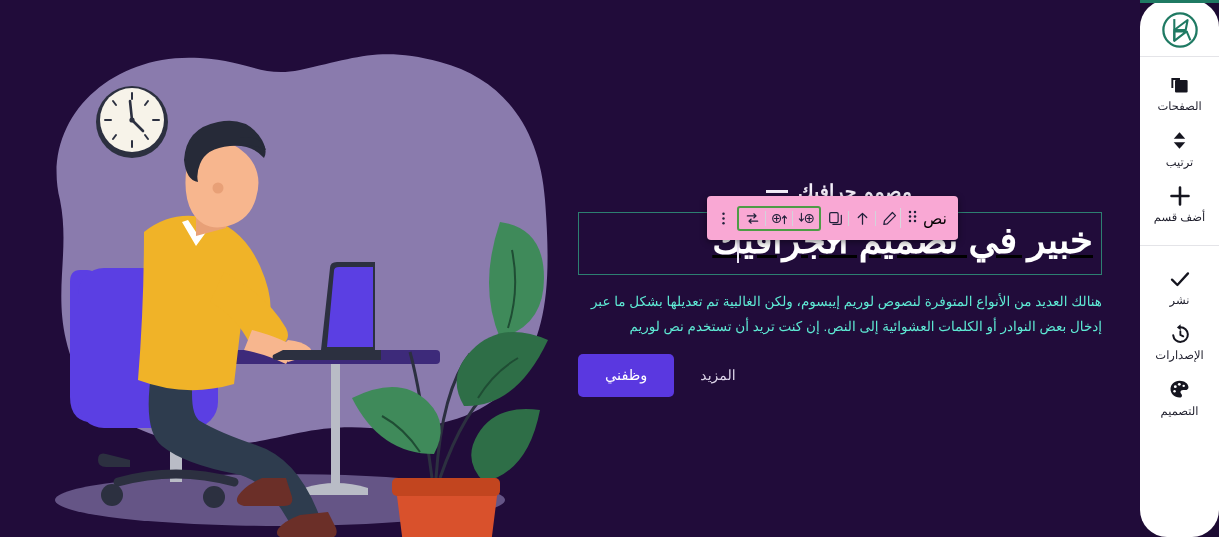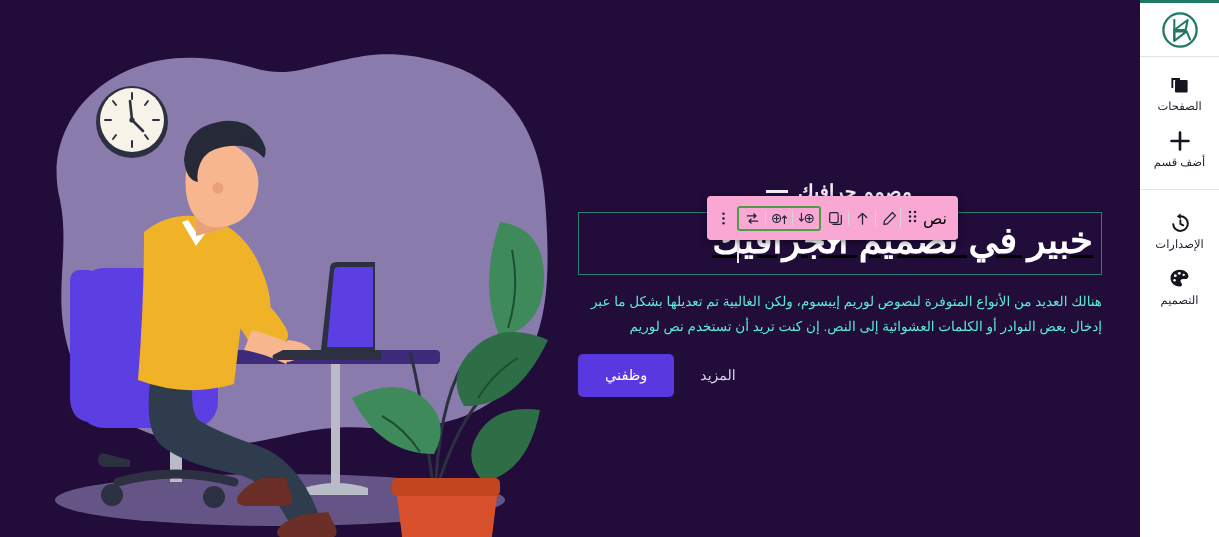--- a/index.html
+++ b/index.html
@@ -119,21 +119,21 @@
     display: flex; flex-direction: row-reverse; align-items: center;
     border: 2px solid #4e9c46; border-radius: 3px;
     padding: 0 2px; height: 25px; margin: 0 3px;
   }
 
   
   .sidebar {
     position: absolute; right: 0; top: 0;
     width: 79px; height: 537px;
     background: #ffffff;
-    display: flex; flex-direction: column; align-items: center;
+    display: flex; flex-direction: column; align-items: center; border-radius: 27px;
   }
   .sb-accent { width: 79px; height: 3px; background: #1f7a63; flex: none; }
   .sb-logo {
     height: 53px; width: 100%;
     display: flex; align-items: center; justify-content: center;
     flex: none;
   }
   .sb-div { width: 79px; height: 1px; background: #e4e4e8; flex: none; }
   .sb-group { width: 100%; }
   .sb-group.top { padding-top: 8px; }
@@ -379,35 +379,52 @@
         <span class="ic">
           <svg width="21" height="21" viewBox="0 0 22 22">
             <path d="M2.5 3.2 L11.5 3.2 L11.5 5.2 L4.5 5.2 L4.5 13.6 L2.5 13.6 Z" fill="#15151f"></path>
             <rect x="6.3" y="5.2" width="13.2" height="13.2" rx="1.2" fill="#15151f"></rect>
           </svg>
         </span>
         <span class="lb">الصفحات</span>
       </div>
 
 
+      <div class="sb-item">
+        <span class="ic">
+          <svg width="21" height="21" viewBox="0 0 22 22">
+            <path d="M11 2.4 L17 9.2 L5 9.2 Z" fill="#15151f"></path>
+            <path d="M11 19.6 L5 12.8 L17 12.8 Z" fill="#15151f"></path>
+          </svg>
+        </span>
+        <span class="lb">ترتيب</span>
+      </div>
 
       <div class="sb-item">
         <span class="ic">
           <svg width="24" height="24" viewBox="0 0 24 24">
             <path d="M12 3.5 L12 20.5 M3.5 12 L20.5 12" stroke="#15151f" stroke-width="2.6" stroke-linecap="round"></path>
           </svg>
         </span>
         <span class="lb">أضف قسم</span>
       </div>
     </div>
 
     <div class="sb-div" style="margin-top:13px;"></div>
 
     <div class="sb-group bottom">
 
+      <div class="sb-item">
+        <span class="ic">
+          <svg width="24" height="24" viewBox="0 0 24 24">
+            <path d="M4 12.6 L9.4 18 L20 6.4" fill="none" stroke="#15151f" stroke-width="2.3" stroke-linecap="round" stroke-linejoin="round"></path>
+          </svg>
+        </span>
+        <span class="lb">نشر</span>
+      </div>
 
       <div class="sb-item">
         <span class="ic">
           <svg width="22" height="22" viewBox="0 0 24 24">
             <path d="M12.4 4.6 A8 8 0 1 1 4.6 13.4" fill="none" stroke="#15151f" stroke-width="2.2" stroke-linecap="round"></path>
             <path d="M12.6 1.4 L8.6 4.8 L12.9 7.8 Z" fill="#15151f"></path>
             <path d="M12.4 9 L12.4 13 L15.6 14.6" fill="none" stroke="#15151f" stroke-width="2" stroke-linecap="round"></path>
           </svg>
         </span>
         <span class="lb">الإصدارات</span>

